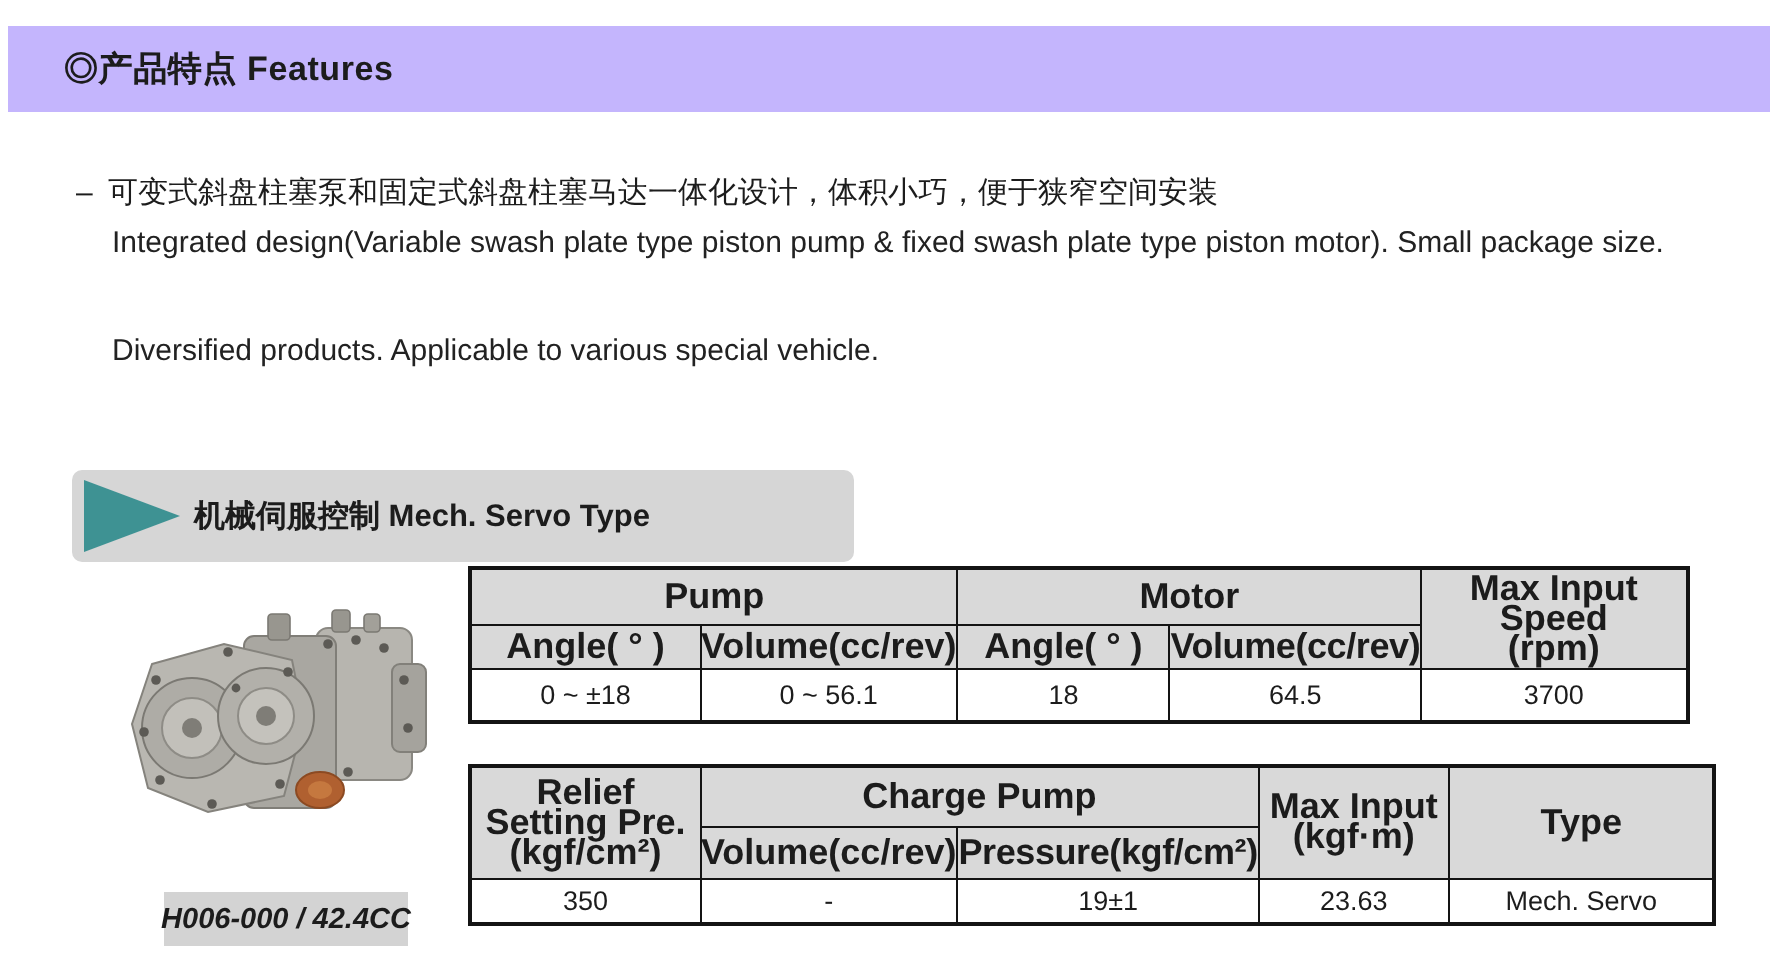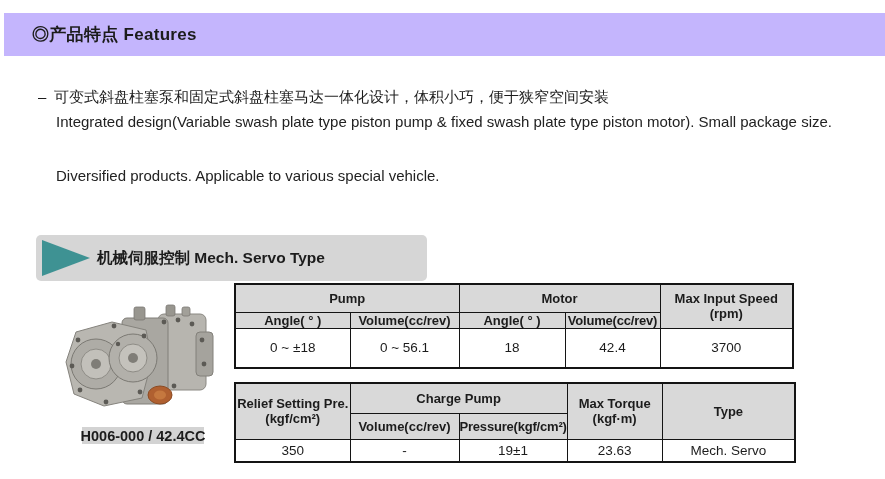--- a/index.html
+++ b/index.html
@@ -22,36 +22,36 @@
   .f2-en { top:167px; }
 
   
   .banner { position:absolute; left:36px; top:207px; width:391px; height:46px;
             background:#d6d6d6; border-radius:5px; display:flex; align-items:center;margin-top:28px; }
   .banner .tri { position:absolute; left:5px; top:4px; width:50px; height:38px; }
   .banner .blabel { margin-left:61px; font-size:15.5px; font-weight:bold; white-space:nowrap; }
 
   
   .photo-wrap { position:absolute; left:56px; top:300px; width:164px; height:118px; }
-  .caption { position:absolute; left:82px; top:427px; width:122px; height:17px;
+  .caption { position:absolute; left:82px; top:446px; width:122px; height:27px;
              background:#d3d3d3; display:flex; align-items:center; justify-content:center;
-             font-size:14.5px; font-weight:bold; white-space:nowrap; }
+             font-size:14.5px; font-weight:bold; white-space:nowrap;font-style:italic; }
 
   
   table.spec { position:absolute; border-collapse:collapse; table-layout:fixed;
                border:2px solid #141414; background:#ffffff; }
   table.spec th, table.spec td { border:1px solid #141414; text-align:center;
                vertical-align:middle; padding:0; overflow:hidden; }
-  table.spec th { background:#d9d9d9; font-size:13px; font-weight:bold; }
+  table.spec th { background:#d9d9d9; font-size:18px; font-weight:bold; }
   table.spec td { font-size:13.5px; font-weight:normal; }
   .t1 { left:234px; top:283px; }
   .t2 { left:234px; top:382px;padding-left:14px; }
   .t1 .r1 th { height:28px; }
   .t1 .r2 th { height:14px; }
-  .t1 .r3 td { height:40px;margin-top:35px; }
+  .t1 .r3 td { height:27px;margin-top:35px; }
   .t2 .r1 th { height:30px; }
   .t2 .r2 th { height:26px; }
   .t2 .r3 td { height:23px; }
   th.two-line span { display:block; line-height:15px; }
   th.tight { font-size:12.5px; letter-spacing:-0.2px; }
 </style>
 </head>
 <body>
 
 <div class="page">
@@ -138,21 +138,21 @@
     <tr class="r2">
       <th>Angle( ° )</th>
       <th>Volume(cc/rev)</th>
       <th>Angle( ° )</th>
       <th class="tight">Volume(cc/rev)</th>
     </tr>
     <tr class="r3">
       <td>0 ~ ±18</td>
       <td>0 ~ 56.1</td>
       <td>18</td>
-      <td>42.4</td>
+      <td>64.5</td>
       <td>3700</td>
     </tr>
   </tbody>
     </table>
 
   <table class="spec t2">
     <colgroup>
       <col style="width:115px">
         <col style="width:109px">
         <col style="width:106px">
@@ -160,21 +160,21 @@
         <col style="width:133px">
     </colgroup>
     <tbody>
         <tr class="r1">
       <th rowspan="2" class="two-line">
         <span>Relief Setting Pre.</span>
         <span>(kgf/cm²)</span>
       </th>
       <th colspan="2">Charge Pump</th>
       <th rowspan="2" class="two-line">
-        <span>Max Torque</span>
+        <span>Max Input</span>
         <span>(kgf·m)</span>
       </th>
       <th rowspan="2">Type</th>
     </tr>
     <tr class="r2">
       <th>Volume(cc/rev)</th>
       <th class="tight">Pressure(kgf/cm²)</th>
     </tr>
     <tr class="r3">
       <td>350</td>

